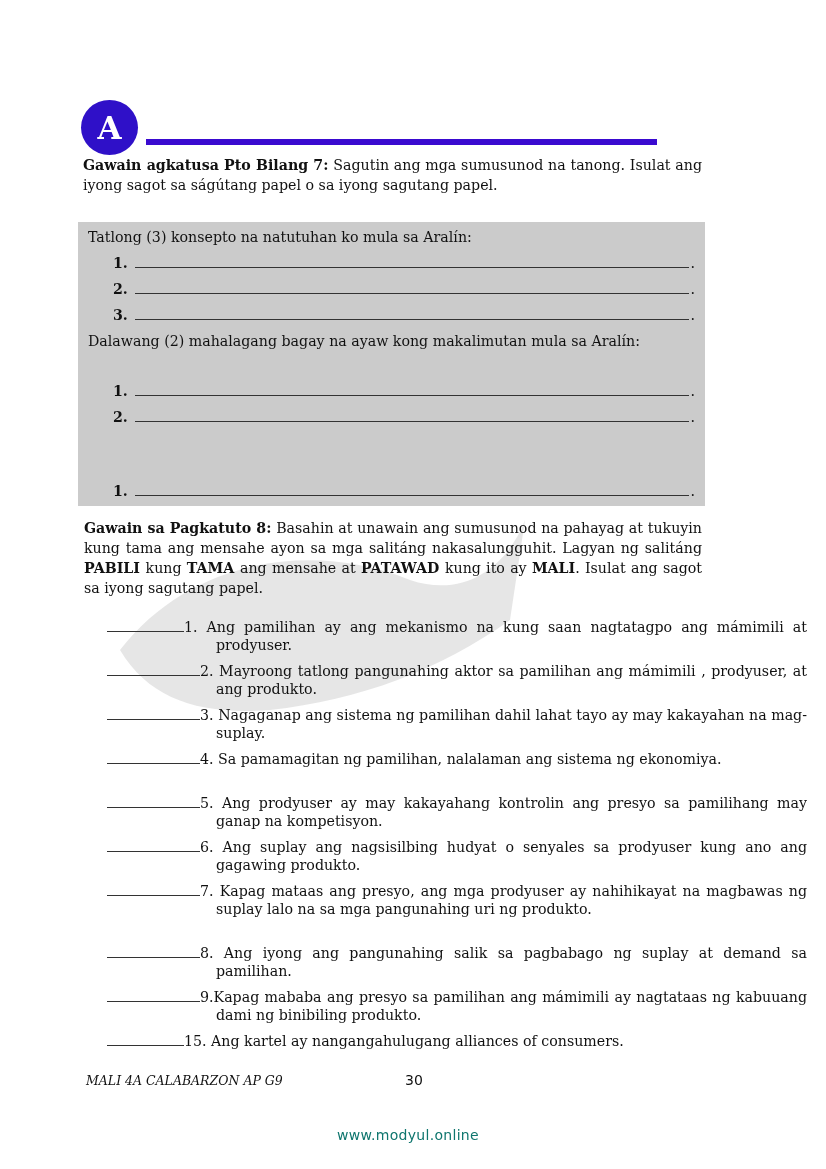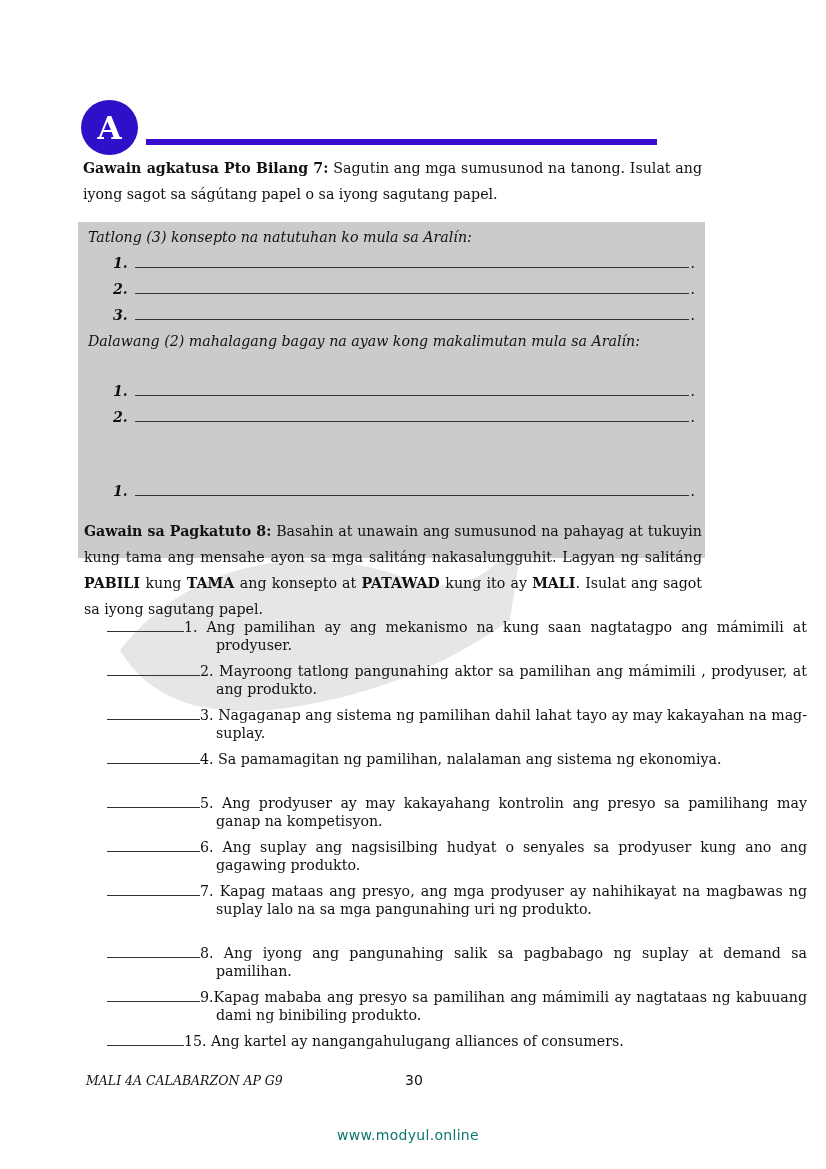--- a/index.html
+++ b/index.html
@@ -3,24 +3,24 @@
 <meta charset="utf-8">
 <style>
   html, body { margin: 0; padding: 0; background: #ffffff; }
   body { width: 826px; height: 1169px; position: relative; overflow: hidden;
          font-family: "DejaVu Serif", "Liberation Serif", serif; color: #111; }
   .abs { position: absolute; }
   #badge { left: 81px; top: 100px; width: 57px; height: 55px; border-radius: 50%;
            background: #2f10c8; color: #fff; font-family: "DejaVu Serif", serif;
            font-weight: bold; font-size: 31px; display: flex; align-items: center; justify-content: center; }
   #rule { left: 146px; top: 139px; width: 511px; height: 6px; background: #3a0ad0; }
-  .para { font-size: 14.2px; line-height: 26px; text-align: justify; text-align-last: left; }
+  .para { font-size: 14.2px; line-height: 20px; text-align: justify; text-align-last: left; }
   .para b { font-family: "DejaVu Serif", serif; font-weight: bold; }
   #p1 { left: 83px; top: 155px; width: 619px; }
-  #box { left: 78px; top: 222px; width: 627px; height: 336px; background: #cbcbcb; font-style: italic; }
+  #box { left: 78px; top: 222px; width: 627px; height: 284px; background: #cbcbcb; }
   .boxtext { position: absolute; left: 10px; width: 607px; font-size: 14.2px; line-height: 22px; text-align: justify; text-align-last: left; }
   .blank { position: absolute; left: 35px; width: 582px; font-size: 14.2px; line-height: 22px; display: flex; align-items: baseline; }
   .blank .num { font-weight: bold; width: 22px; }
   .blank .line { flex: 1; border-bottom: 1px solid #333; height: 15px; margin-left: 0; }
   .blank .dot { width: 6px; text-align: right; }
   #p2 { left: 84px; top: 518px; width: 618px; }
   .u { }
   .item { position: absolute; left: 107px; width: 591px; font-size: 14.2px; line-height: 18px; }
   .item .ans { display: inline-block; border-bottom: 1px solid #333; height: 13px; vertical-align: baseline; }
   #footer-left { left: 86px; top: 1073px; font-style: italic; font-size: 12.5px; }
@@ -77,21 +77,21 @@
       <span class="num">1.</span>
       <span class="line"></span>
       <span class="dot">.</span>
     </div>
 </div>
 
 <div id="p2" class="abs para">
   <b>Gawain sa Pagkatuto 8:</b>
   <span>Basahin at unawain ang sumusunod na pahayag at tukuyin kung tama ang mensahe ayon sa mga salitáng nakasalungguhit. Lagyan ng salitáng</span>
   <b class="u">PABILI </b><span>kung</span>
-  <b class="u">TAMA </b><span>ang konsepto at</span>
+  <b class="u">TAMA </b><span>ang mensahe at</span>
   <b class="u">PATAWAD </b><span>kung ito ay</span>
   <b class="u">MALI</b><span>. Isulat ang sagot sa iyong sagutang papel.</span>
 </div>
 
 <div id="items">
     <div class="item" style="top: 618px; padding-left: 109px; text-indent: -109px; text-align: justify; text-align-last: left;"><span class="ans" style="width: 77px;"></span><span>1.</span><span> Ang pamilihan ay </span><span class="u">ang mekanismo na kung saan nagtatagpo ang mámimili  at prodyuser.</span><span></span></div>
     <div class="item" style="top: 662px; padding-left: 109px; text-indent: -109px; text-align: justify; text-align-last: left;"><span class="ans" style="width: 93px;"></span><span>2.</span><span> Mayroong </span><span class="u">tatlong pangunahing </span><span>aktor sa pamilihan ang mámimili , prodyuser, at ang produkto.</span></div>
     <div class="item" style="top: 706px; padding-left: 109px; text-indent: -109px; text-align: justify; text-align-last: left;"><span class="ans" style="width: 93px;"></span><span>3.</span><span> Nagaganap ang sistema ng pamilihan dahil </span><span class="u">lahat tayo ay may kakayahan na mag-suplay.</span><span></span></div>
     <div class="item" style="top: 750px; padding-left: 109px; text-indent: -109px; text-align: justify; text-align-last: left;"><span class="ans" style="width: 93px;"></span><span>4.</span><span> Sa pamamagitan ng pamilihan, </span><span class="u">nalalaman</span><span> ang sistema ng ekonomiya.</span></div>
     <div class="item" style="top: 794px; padding-left: 109px; text-indent: -109px; text-align: justify; text-align-last: left;"><span class="ans" style="width: 93px;"></span><span>5.</span><span> Ang prodyuser ay </span><span class="u">may kakayahang kontrolin ang presyo </span><span>sa pamilihang may ganap na kompetisyon.</span></div>

